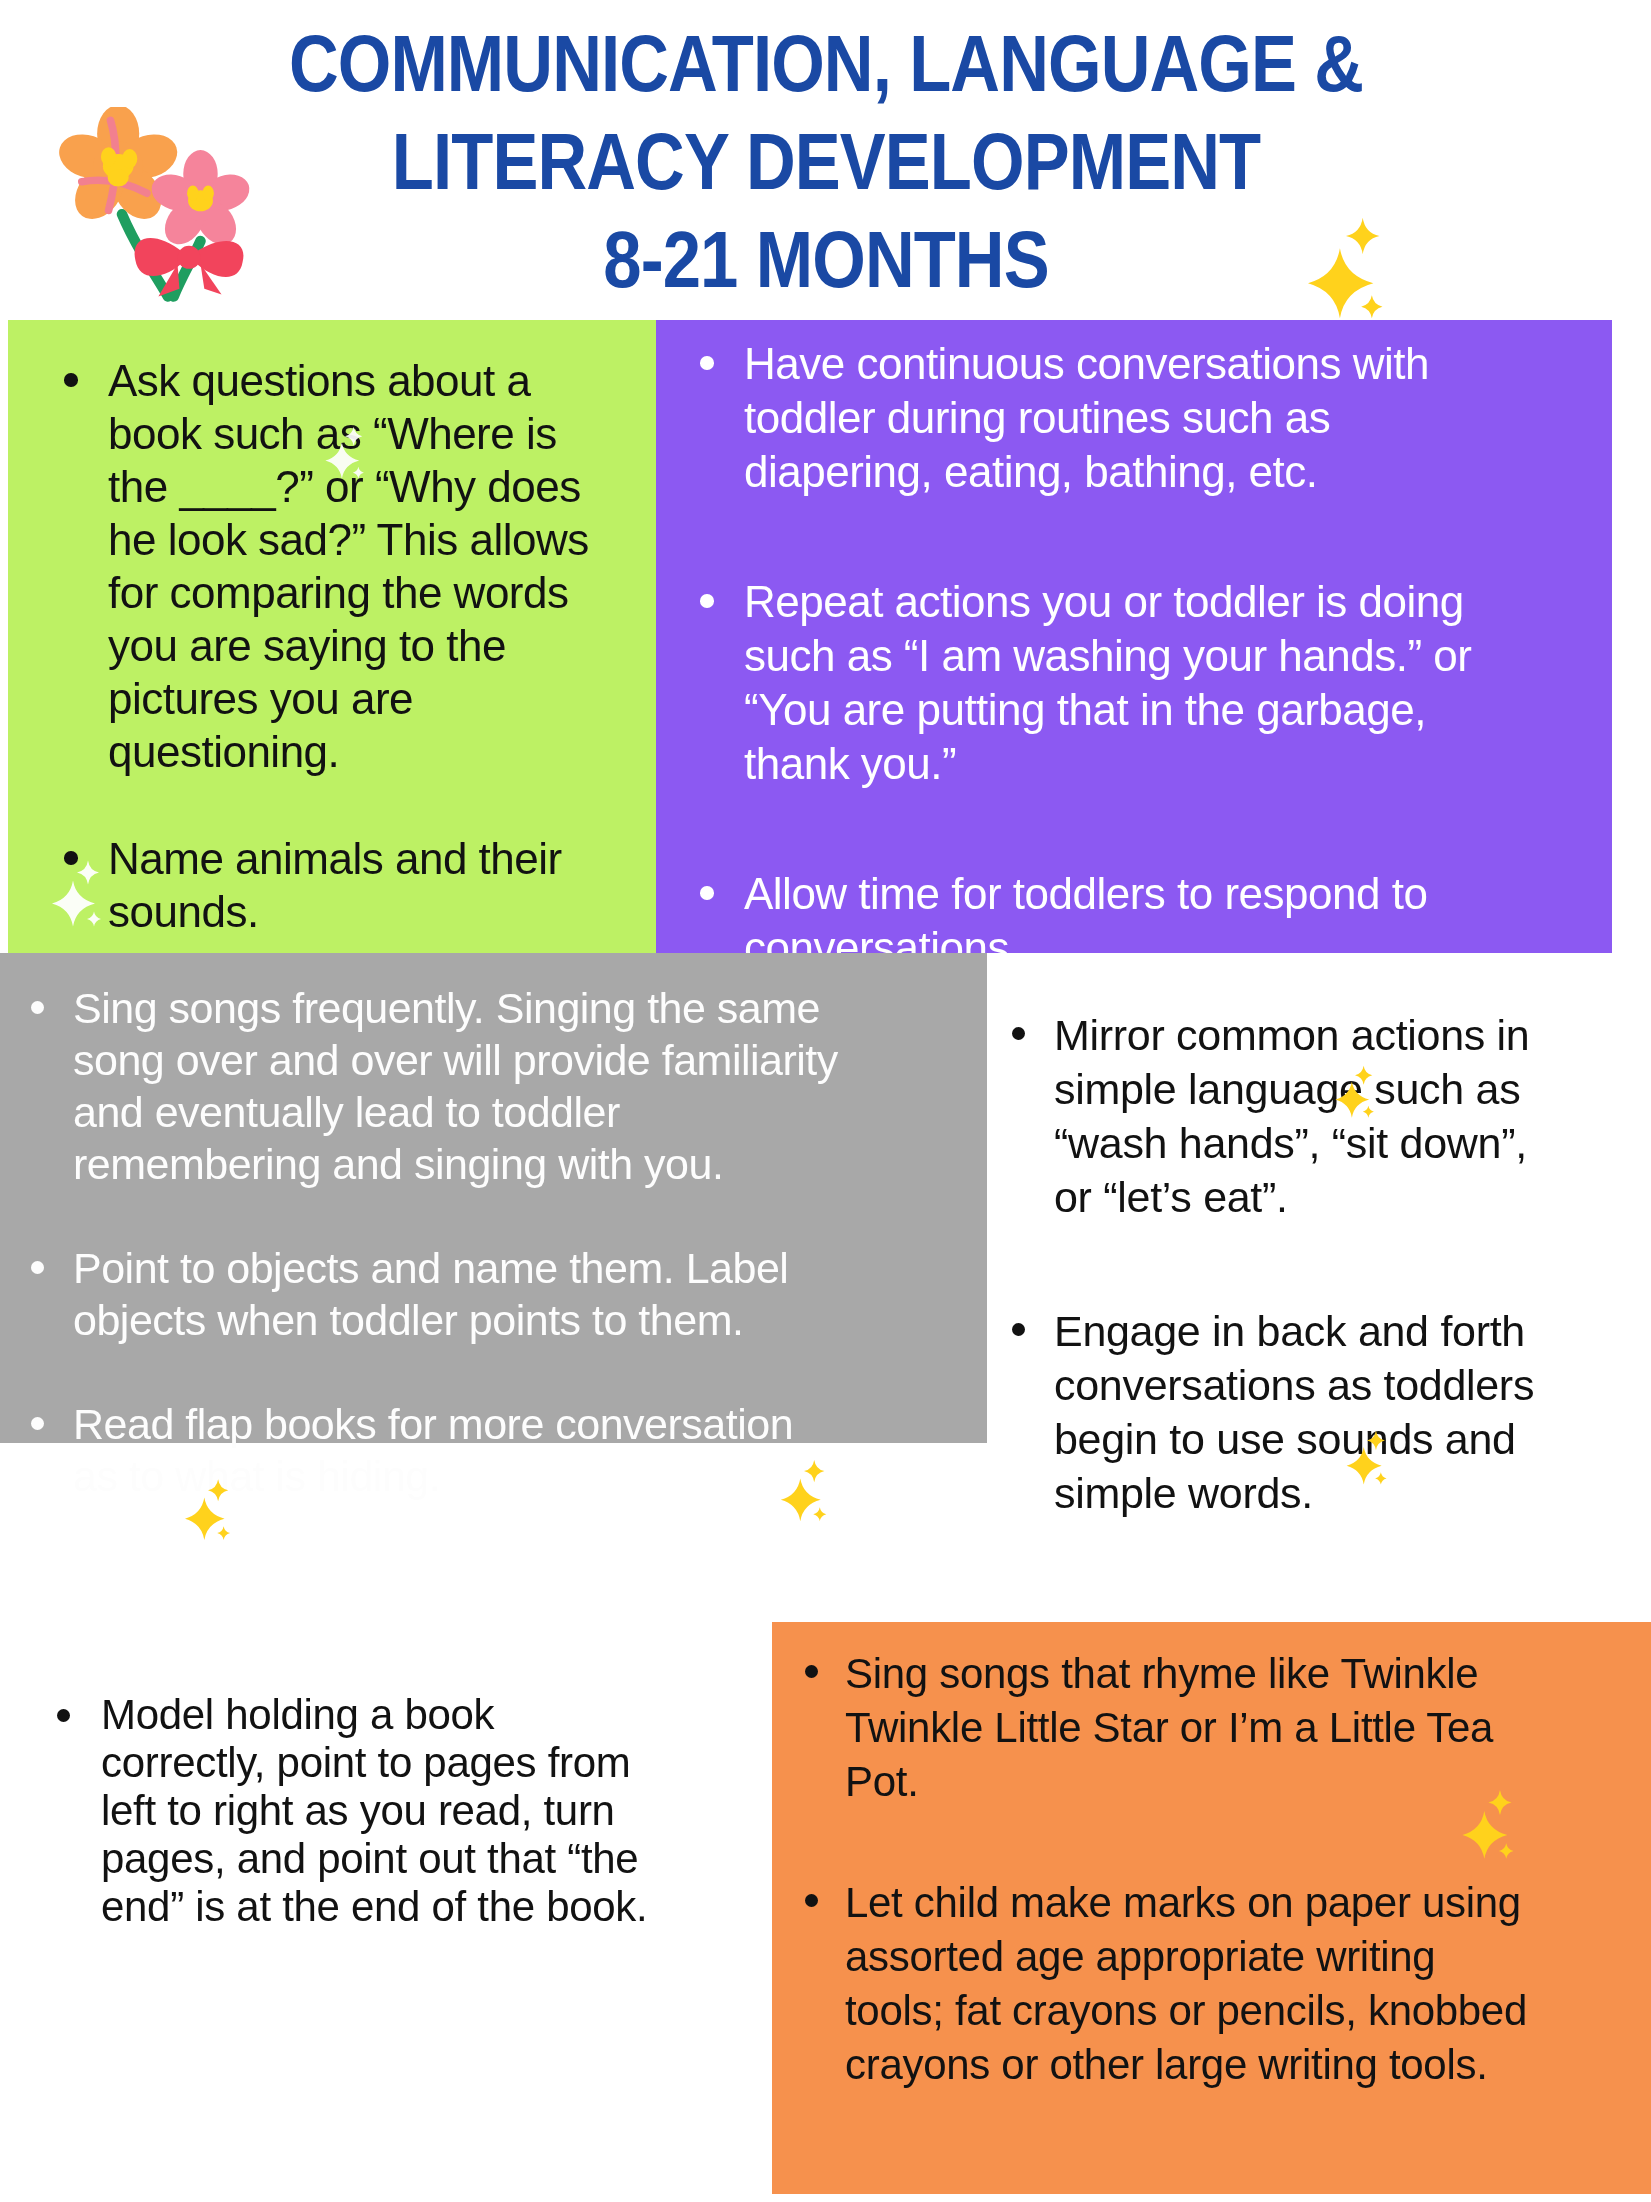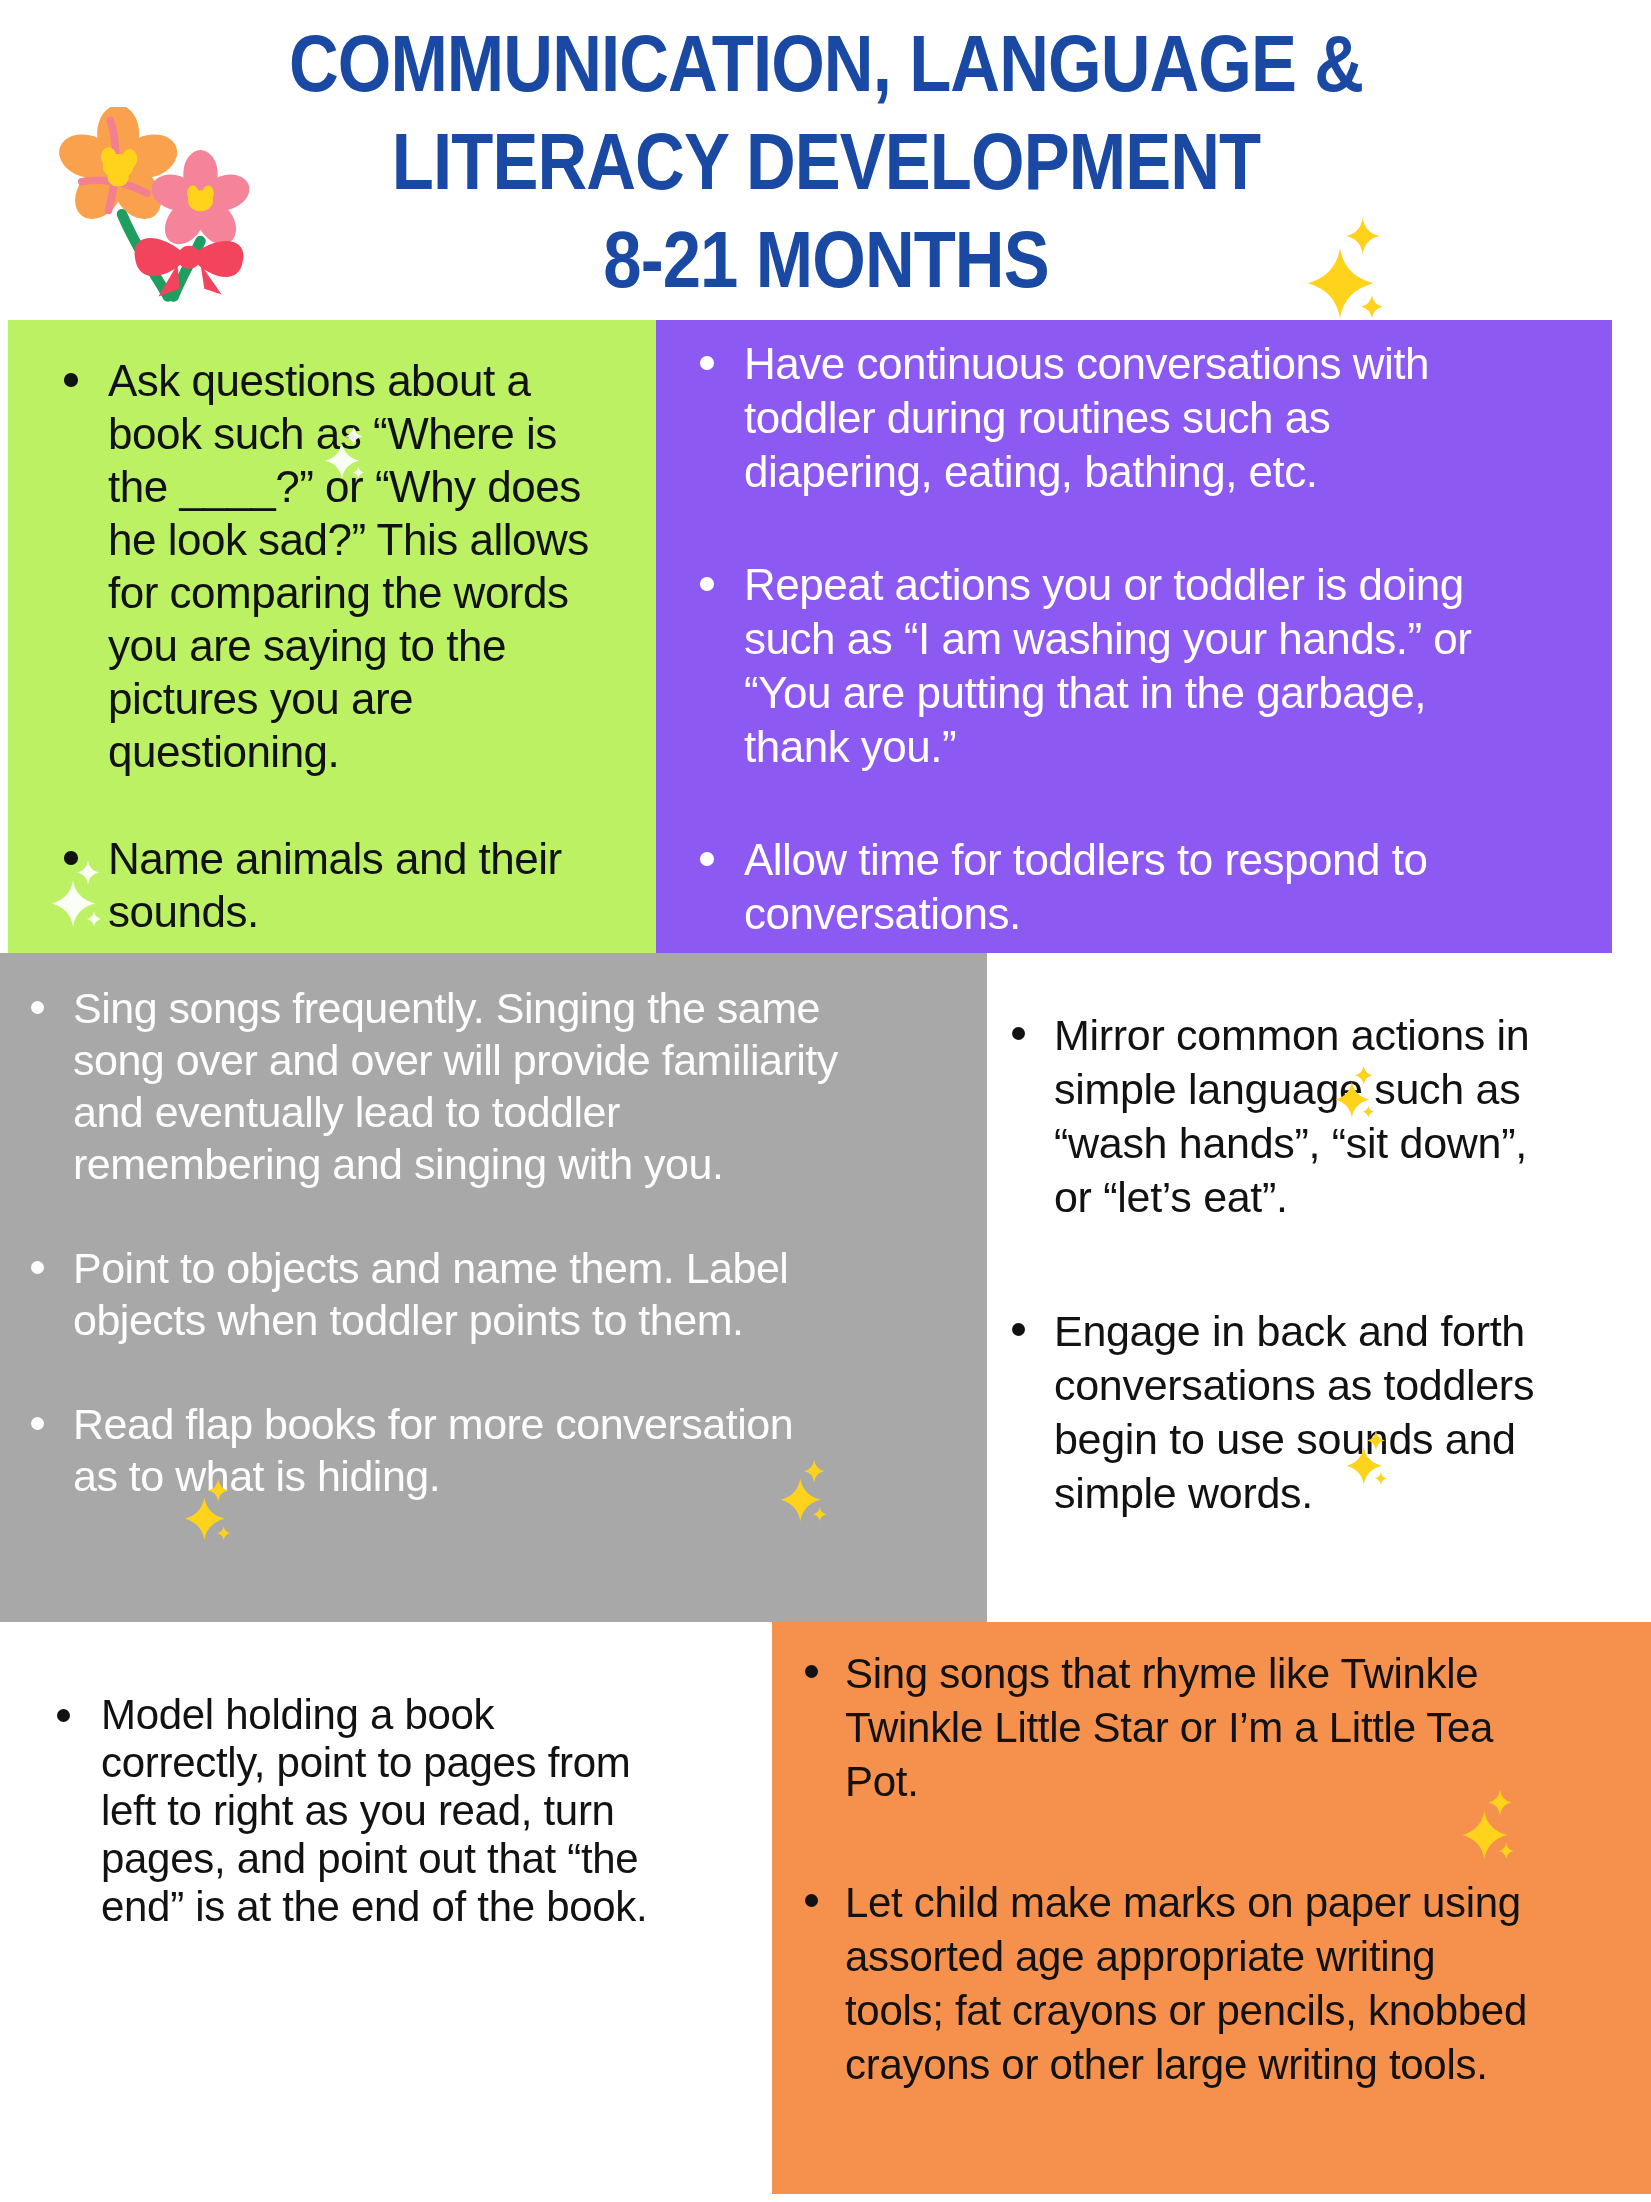--- a/index.html
+++ b/index.html
@@ -13,38 +13,38 @@
     position:absolute;top:15.3px;left:0;right:0;margin:0;
     text-align:center;color:#1a49a4;font-weight:700;font-size:80px;line-height:98px;
     letter-spacing:-1px;transform:scaleX(.86);transform-origin:50% 0;
   }
   .hdr-title .tline{display:block;}
   .bouquet{position:absolute;left:55px;top:107px;width:201px;height:201px;}
   
   .panel{position:absolute;box-sizing:border-box;}
   .panel-green       {left:8px;     top:320px;  width:696px;  height:633px; background:#bdf164;}
   .panel-purple      {left:656px; top:320px;  width:956px; height:633px; background:#8c59f2; color:#ffffff;}
-  .panel-gray        {left:0;     top:953px;  width:987px; height:669px; background:#a8a8a8; color:#fdfdfd;}
+  .panel-gray        {left:0;     top:953px;  width:987px; height:490px; background:#a8a8a8; color:#fdfdfd;}
   .panel-white-mid   {left:987px;top:953px;  width:664px;  height:669px; background:#ffffff;}
   .panel-white-bottom{left:0;     top:1622px; width:602px;  height:572px; background:#ffffff;}
   .panel-orange      {left:772px; top:1622px; width:901px;  height:572px; background:#f6914d;}
   
   ul.blist{list-style:none;margin:0;padding:0;}
   ul.blist li{position:relative;}
   ul.blist li::before{
     content:"";position:absolute;left:1.9px;top:.44em;
     width:.31em;height:.31em;border-radius:50%;background:currentColor;
   }
   .panel-green ul.blist{margin:34px 0 0 54px;width:547px;font-size:44px;line-height:53px;letter-spacing:-0.5px;}
   .panel-green li{padding-left:46px;}
   .panel-green li+li{margin-top:54px;}
 
   .panel-purple ul.blist{margin:17px 0 0 42px;width:776px;font-size:44px;line-height:54px;letter-spacing:-0.5px;}
   .panel-purple li{padding-left:46px;}
-  .panel-purple li+li{margin-top:59px;}
+  .panel-purple li+li{margin-top:76px;}
 
   .panel-gray ul.blist{margin:29px 0 0 29px;width:813px;font-size:43px;line-height:52px;letter-spacing:-0.5px;}
   .panel-gray li{padding-left:44px;}
   .panel-gray li+li{margin-top:52px;}
 
   .panel-white-mid ul.blist{margin:55px 0 0 23px;width:550px;font-size:43px;line-height:54px;letter-spacing:-0.3px;}
   .panel-white-mid li{padding-left:44px;}
   .panel-white-mid li+li{margin-top:80px;}
 
   .panel-white-bottom ul.blist{margin:69px 0 0 55px;width:593px;font-size:42px;line-height:48px;letter-spacing:-0.3px;}

